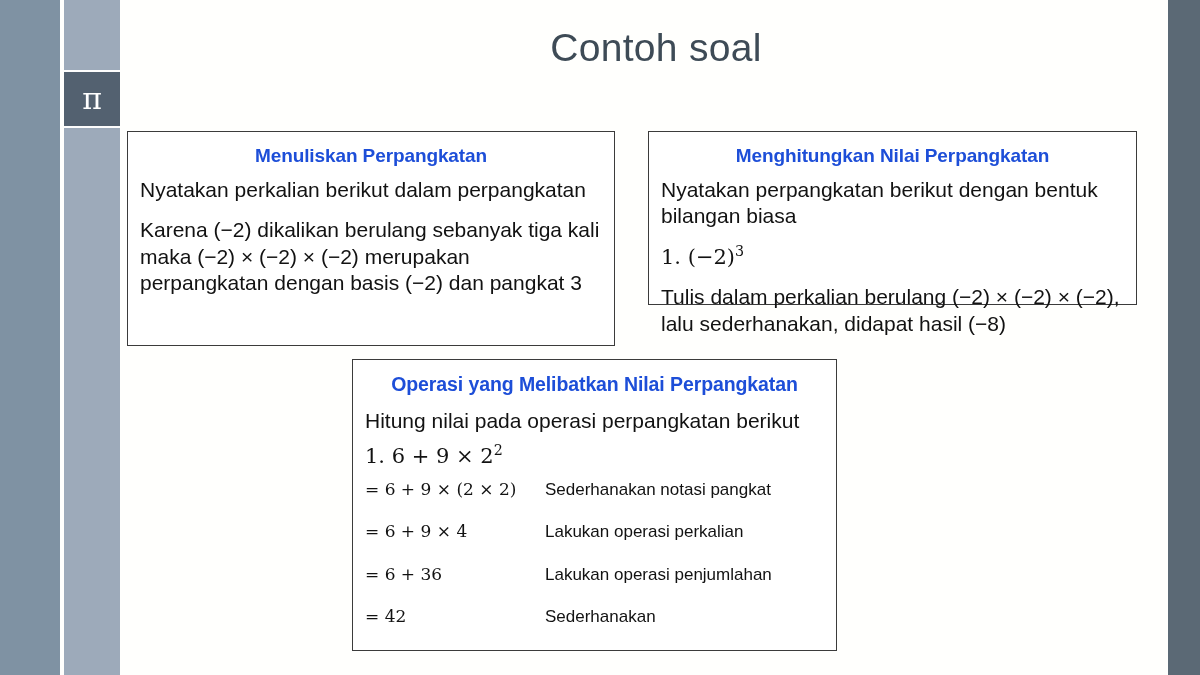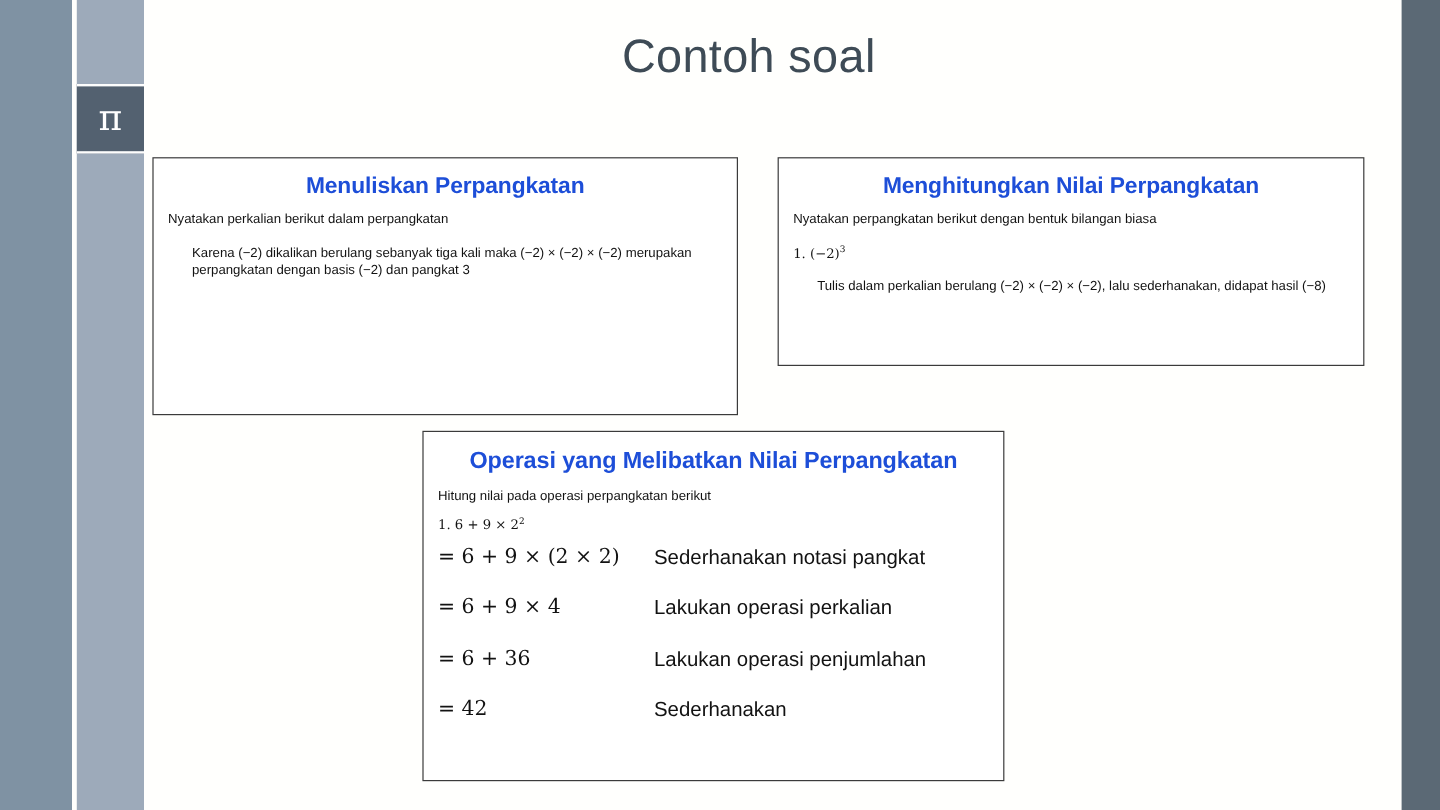--- a/index.html
+++ b/index.html
@@ -56,21 +56,21 @@
     left: 1168px;
     top: 0;
     width: 32px;
     height: 675px;
     background: #5b6975;
   }
 
   
   .slide-title {
     position: absolute;
-    left: 144px;
+    left: 176px;
     top: 26px;
     width: 960px;
     text-align: center;
     font-size: 39px;
     font-weight: 400;
     color: #3e4b56;
     letter-spacing: 0.3px;
     white-space: nowrap;
   }
 
@@ -86,27 +86,26 @@
     text-align: center;
     font-size: 19px;
     font-weight: 700;
     color: #1d4ed8;
     margin: 3px 0 10px 0;
     letter-spacing: -0.1px;
     white-space: nowrap;
   }
   .card p {
     margin: 0 0 14px 0;
-    font-size: 11px;
+    font-size: 21px;
     line-height: 1.26;
     color: #121212;
   }
   .card p:last-child {
     margin-bottom: 0;
-    margin-left: 20px;
   }
 
   
   #card-writing {
     left: 127px;
     top: 131px;
     width: 488px;
     height: 215px;
   }
   #card-evaluating {

